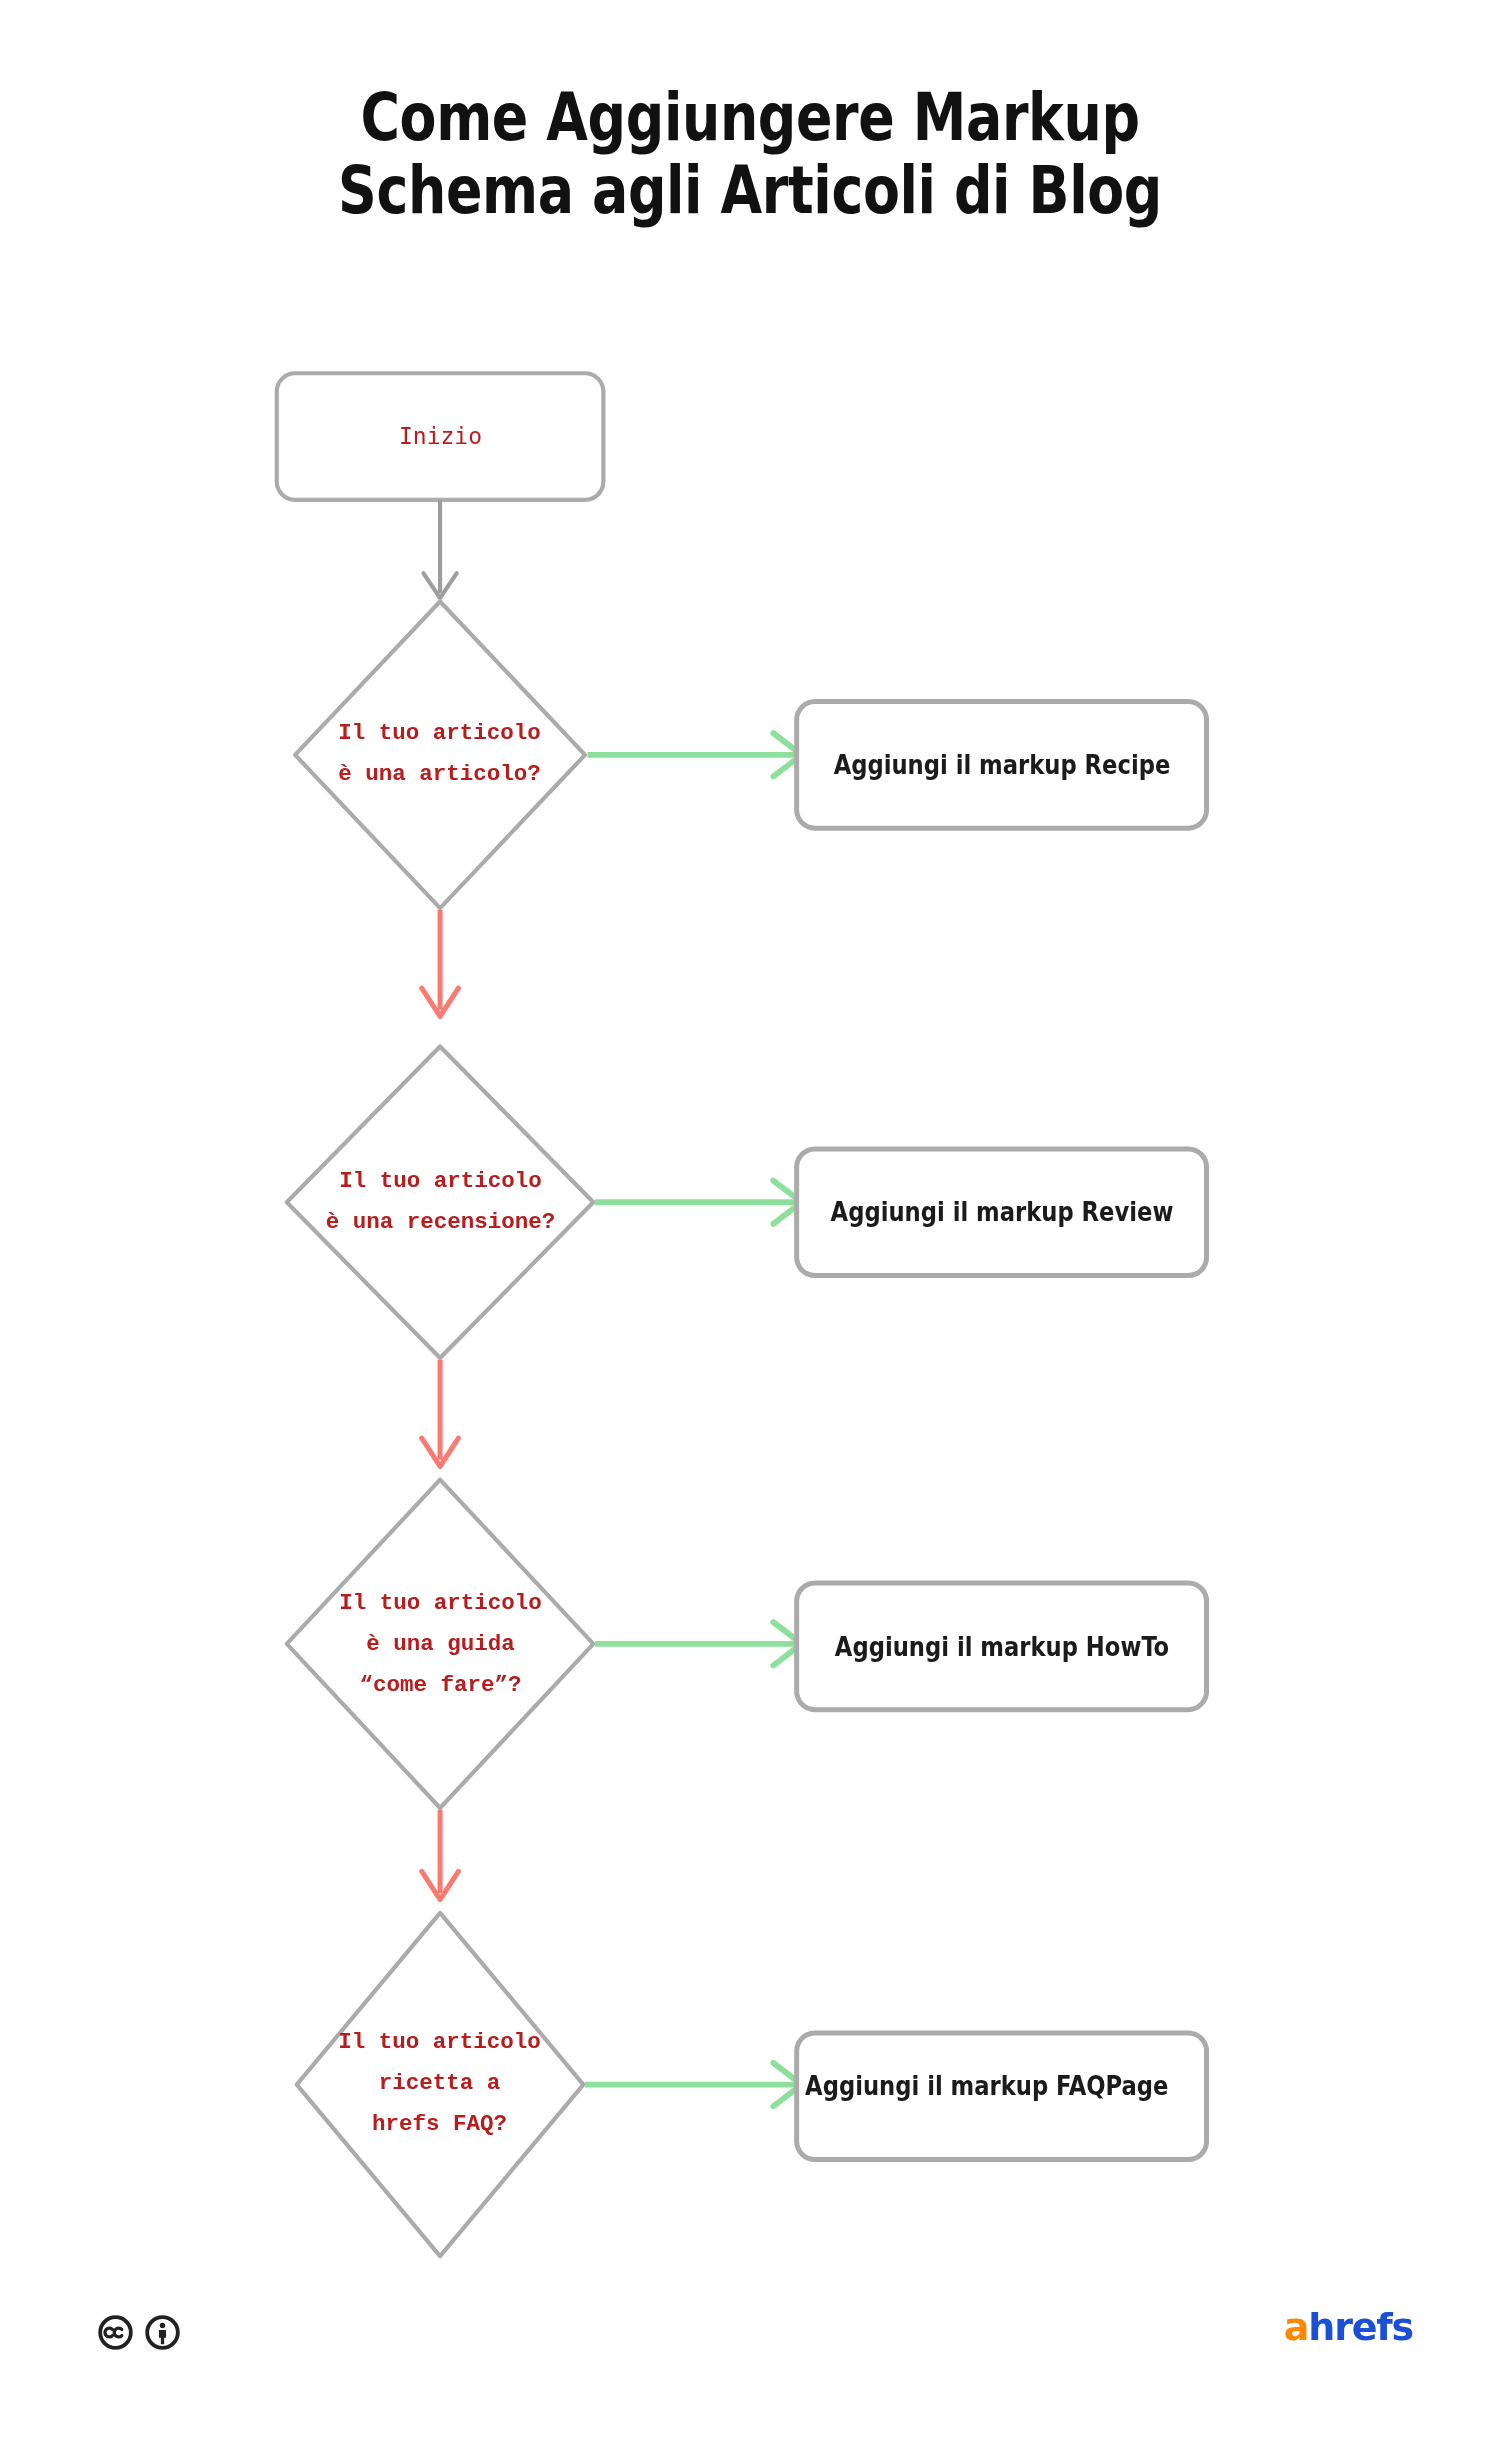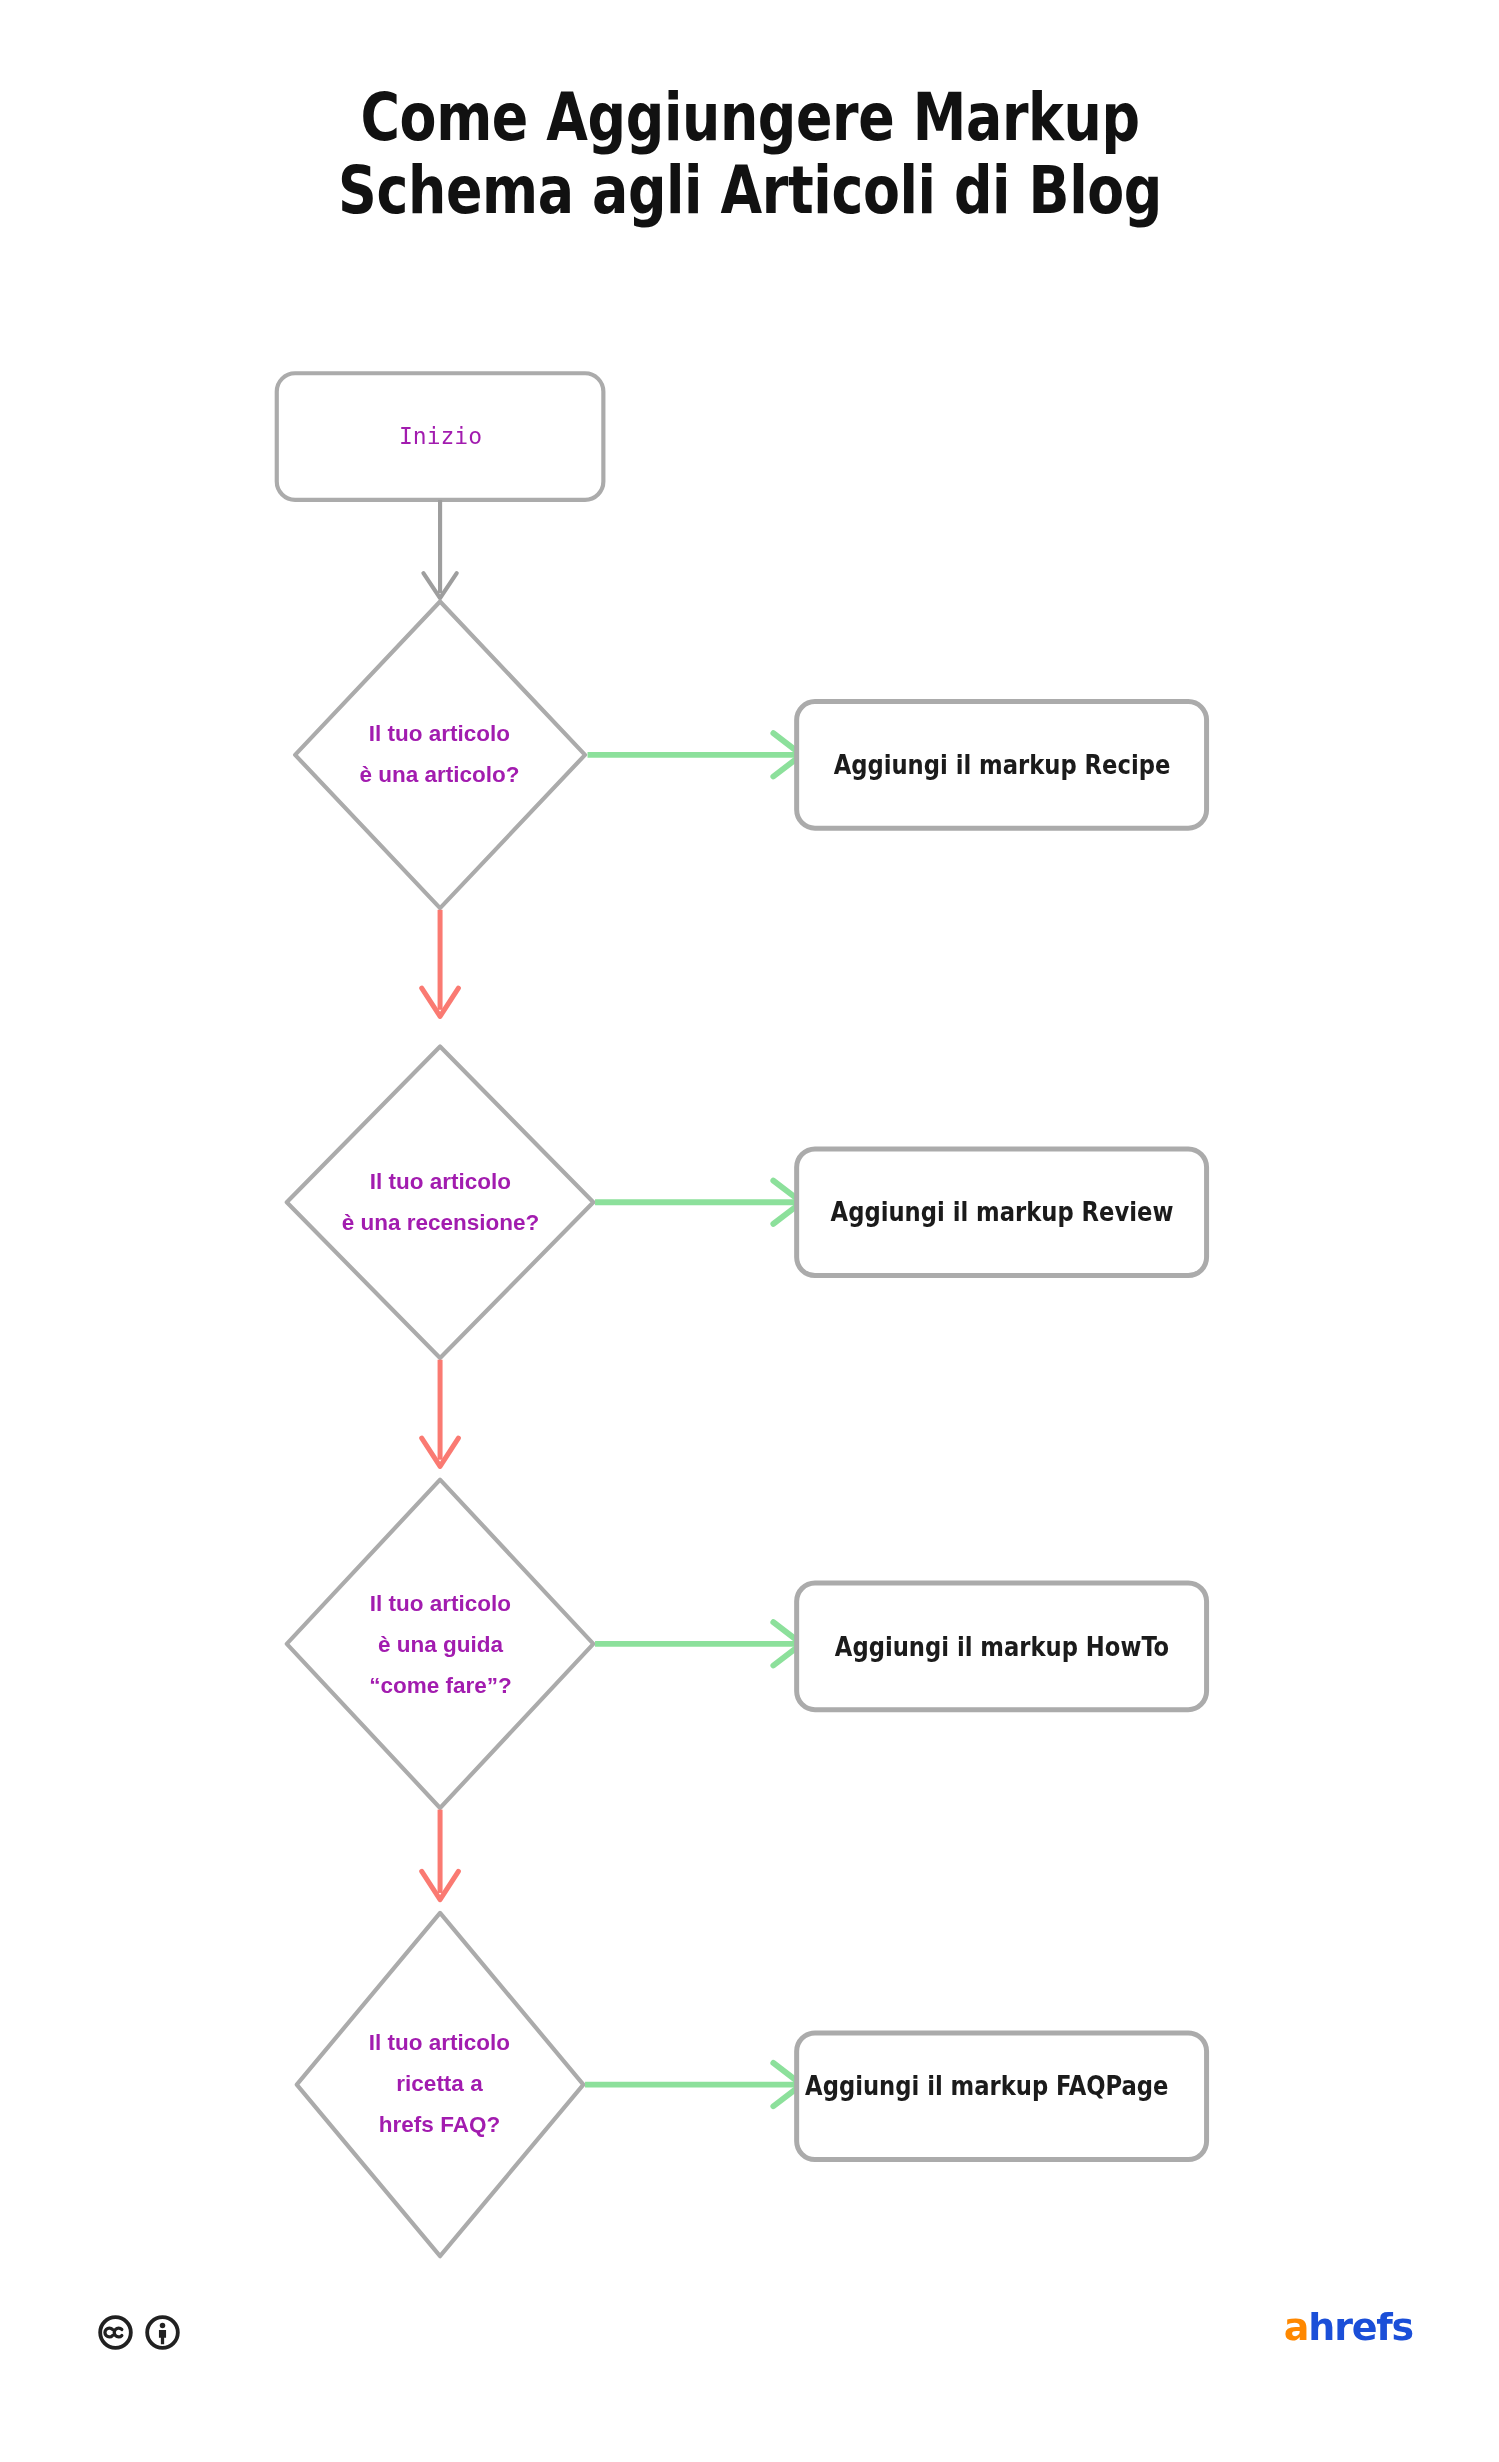--- a/index.html
+++ b/index.html
@@ -40,25 +40,25 @@
     top: 0;
     width: 1500px;
     height: 2462px;
   }
   #flow svg { display: block; }
 
   
   .node-label {
     position: absolute;
     text-align: center;
-    color: #a21caf;
+    color: #b91c1c;
     pointer-events: none;
   }
   .mono-label {
-    font-family: Liberation Sans, sans-serif;
+    font-family: Liberation Mono, monospace;
     font-weight: 700;
     font-size: 22.5px;
     line-height: 41px;
     letter-spacing: 0px;
   }
   .start-label {
     font-family: "DejaVu Sans Mono", "Liberation Mono", monospace;
     font-weight: 400;
     font-size: 23px;
     line-height: 28px;

